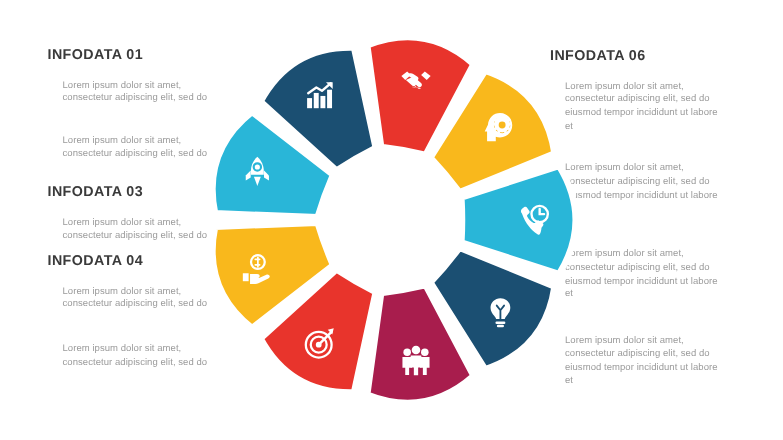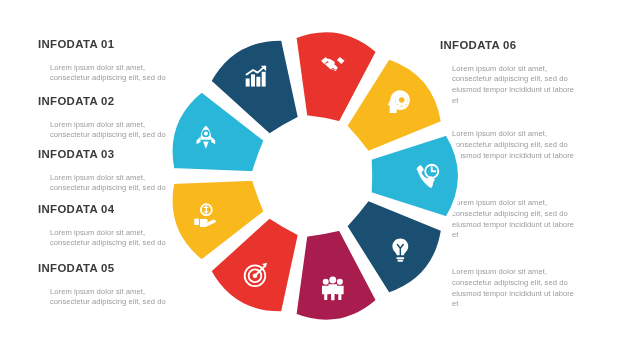--- a/index.html
+++ b/index.html
@@ -36,33 +36,31 @@
 <body>
 
 <div id="stage">
 
   <div class="col col-left">
     <div class="item" style="top:38px">
       <p class="ttl">INFODATA 01</p>
       <p class="desc">Lorem ipsum dolor sit amet, consectetur adipiscing elit, sed do</p>
     </div>
     <div class="item" style="top:95px">
-      <p class="ttl">INFODATA 02</p>
       <p class="desc">Lorem ipsum dolor sit amet, consectetur adipiscing elit, sed do</p>
     </div>
     <div class="item" style="top:148px">
       <p class="ttl">INFODATA 03</p>
       <p class="desc">Lorem ipsum dolor sit amet, consectetur adipiscing elit, sed do</p>
     </div>
     <div class="item" style="top:203px">
       <p class="ttl">INFODATA 04</p>
       <p class="desc">Lorem ipsum dolor sit amet, consectetur adipiscing elit, sed do</p>
     </div>
     <div class="item" style="top:262px">
-      <p class="ttl">INFODATA 05</p>
       <p class="desc">Lorem ipsum dolor sit amet, consectetur adipiscing elit, sed do</p>
     </div>
   </div>
 
   <div class="col col-right">
     <div class="item" style="top:39px">
       <p class="ttl">INFODATA 06</p>
       <p class="desc">Lorem ipsum dolor sit amet, consectetur adipiscing elit, sed do eiusmod tempor incididunt ut labore et</p>
     </div>
     <div class="item" style="top:117px">

